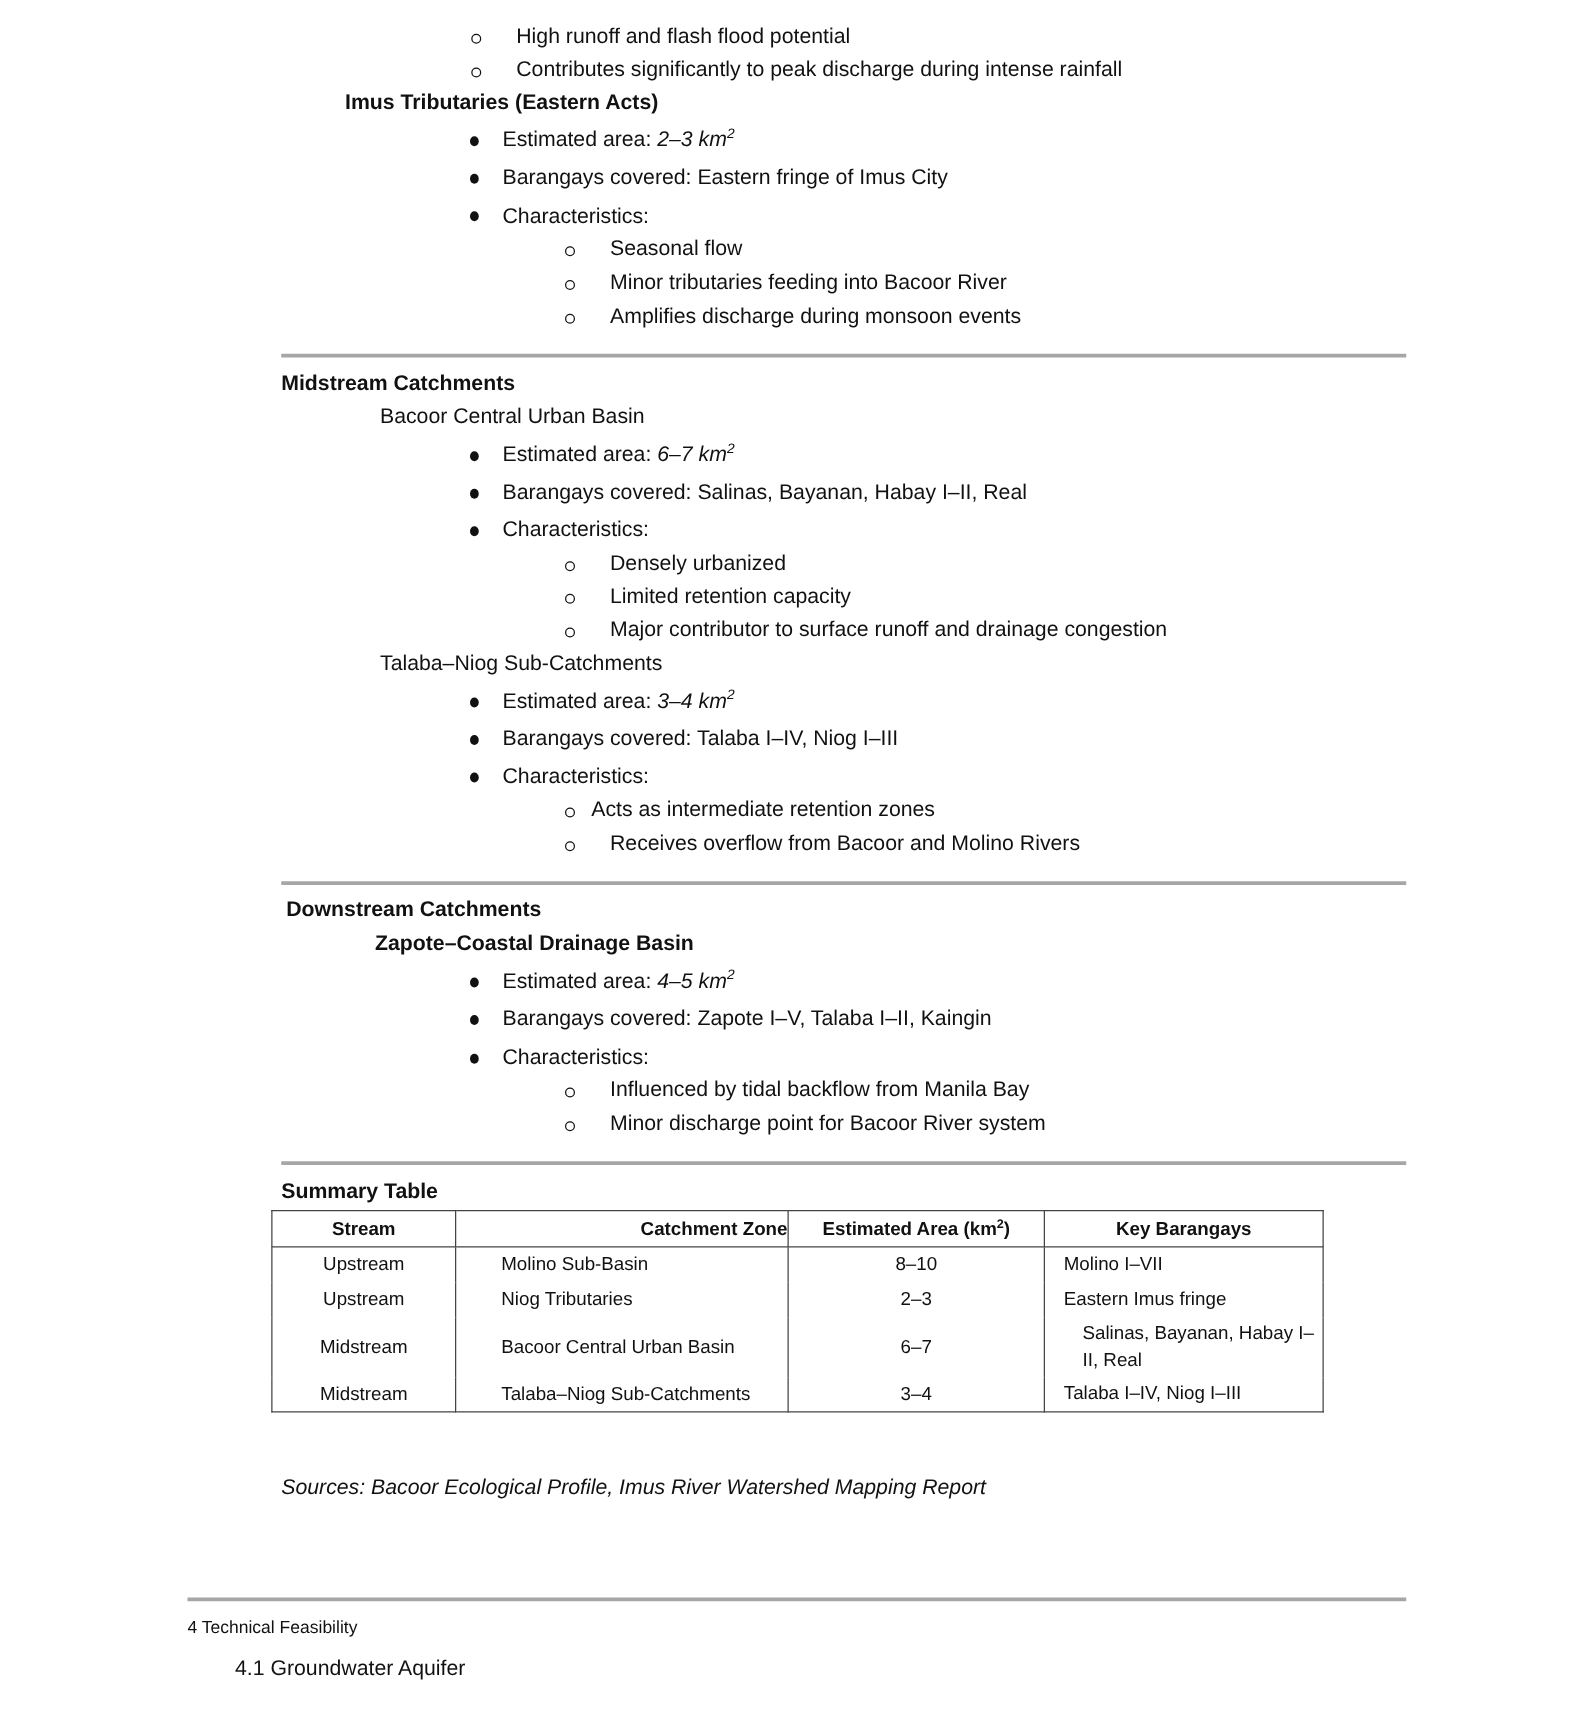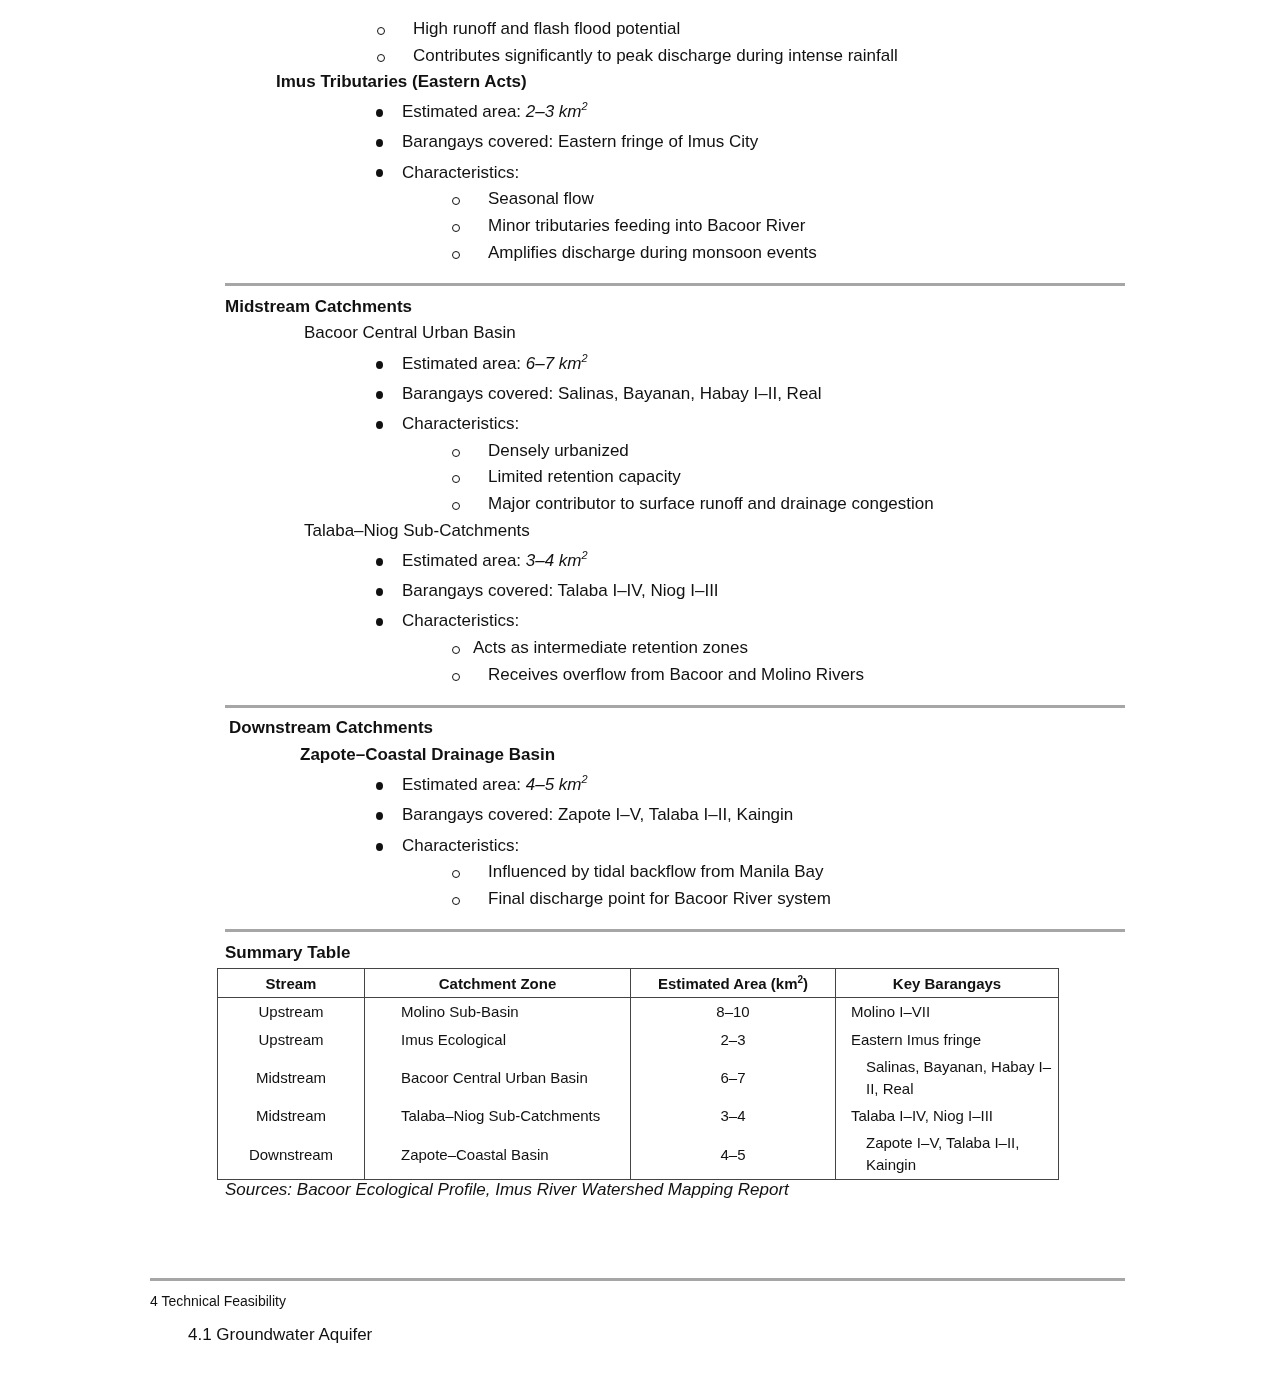--- a/index.html
+++ b/index.html
@@ -101,66 +101,60 @@
 <span class="abs bold" style="left:300px;top:745px">Zapote–Coastal Drainage Basin</span>
 <span class="bullet-dot" style="left:376px;top:782px"></span>
 <span class="abs" style="left:402px;top:775px"><span>Estimated area: </span><span class="km">4–5 km</span><sup>2</sup></span>
 <span class="bullet-dot" style="left:376px;top:812px"></span>
 <span class="abs" style="left:402px;top:805px">Barangays covered: Zapote I–V, Talaba I–II, Kaingin</span>
 <span class="bullet-dot" style="left:376px;top:843px"></span>
 <span class="abs" style="left:402px;top:836px">Characteristics:</span>
 <span class="bullet-circle" style="left:452px;top:870px"></span>
 <span class="abs" style="left:488px;top:862px">Influenced by tidal backflow from Manila Bay</span>
 <span class="bullet-circle" style="left:452px;top:897px"></span>
-<span class="abs" style="left:488px;top:889px">Final discharge point for Bacoor River system</span>
+<span class="abs" style="left:488px;top:889px">Minor discharge point for Bacoor River system</span>
 
 <div class="hr" style="left:225px;top:929px;width:900px"></div>
 
 <span class="abs bold" style="left:225px;top:943px">Summary Table</span>
 
 <table class="summary">
   <thead>
     <tr>
       <th class="c1">Stream</th>
-      <th class="c2" style="text-align:center">Catchment Zone</th>
+      <th class="c2" style="text-align:right">Catchment Zone</th>
       <th class="c3"><span>Estimated Area (km</span><sup style="font-style:normal;top:-6px;font-size:10px">2</sup><span>)</span></th>
       <th class="c4" style="text-align:center">Key Barangays</th>
     </tr>
   </thead>
   <tbody>
     <tr style="height:28px">
       <td class="c1">Upstream</td>
       <td class="c2"><span>Molino Sub-Basin</span></td>
       <td class="c3">8–10</td>
       <td class="c4"><span>Molino I–VII</span></td>
     </tr>
     <tr style="height:28px">
       <td class="c1">Upstream</td>
-      <td class="c2"><span>Imus Ecological</span></td>
+      <td class="c2"><span>Niog Tributaries</span></td>
       <td class="c3">2–3</td>
       <td class="c4"><span>Eastern Imus fringe</span></td>
     </tr>
     <tr style="height:48px">
       <td class="c1 top">Midstream</td>
       <td class="c2"><span>Bacoor Central Urban Basin</span></td>
       <td class="c3">6–7</td>
       <td class="c4"><span><span>Salinas, Bayanan, Habay I–</span><br><span>II, Real</span></span></td>
     </tr>
     <tr style="height:28px">
       <td class="c1">Midstream</td>
       <td class="c2"><span>Talaba–Niog Sub-Catchments</span></td>
       <td class="c3">3–4</td>
       <td class="c4"><span>Talaba I–IV, Niog I–III</span></td>
     </tr>
-    <tr style="height:50px">
-      <td class="c1 top">Downstream</td>
-      <td class="c2"><span>Zapote–Coastal Basin</span></td>
-      <td class="c3">4–5</td>
-      <td class="c4"><span><span>Zapote I–V, Talaba I–II,</span><br><span>Kaingin</span></span></td>
-    </tr>
   </tbody>
 </table>
 
 <span class="abs ital" style="left:225px;top:1180px">Sources: Bacoor Ecological Profile, Imus River Watershed Mapping Report</span>
 
 <div class="hr" style="left:150px;top:1278px;width:975px"></div>
 
 <span class="abs h1" style="left:150px;top:1293px">4 Technical Feasibility</span>
 <span class="abs" style="left:188px;top:1325px">4.1 Groundwater Aquifer</span>
 

